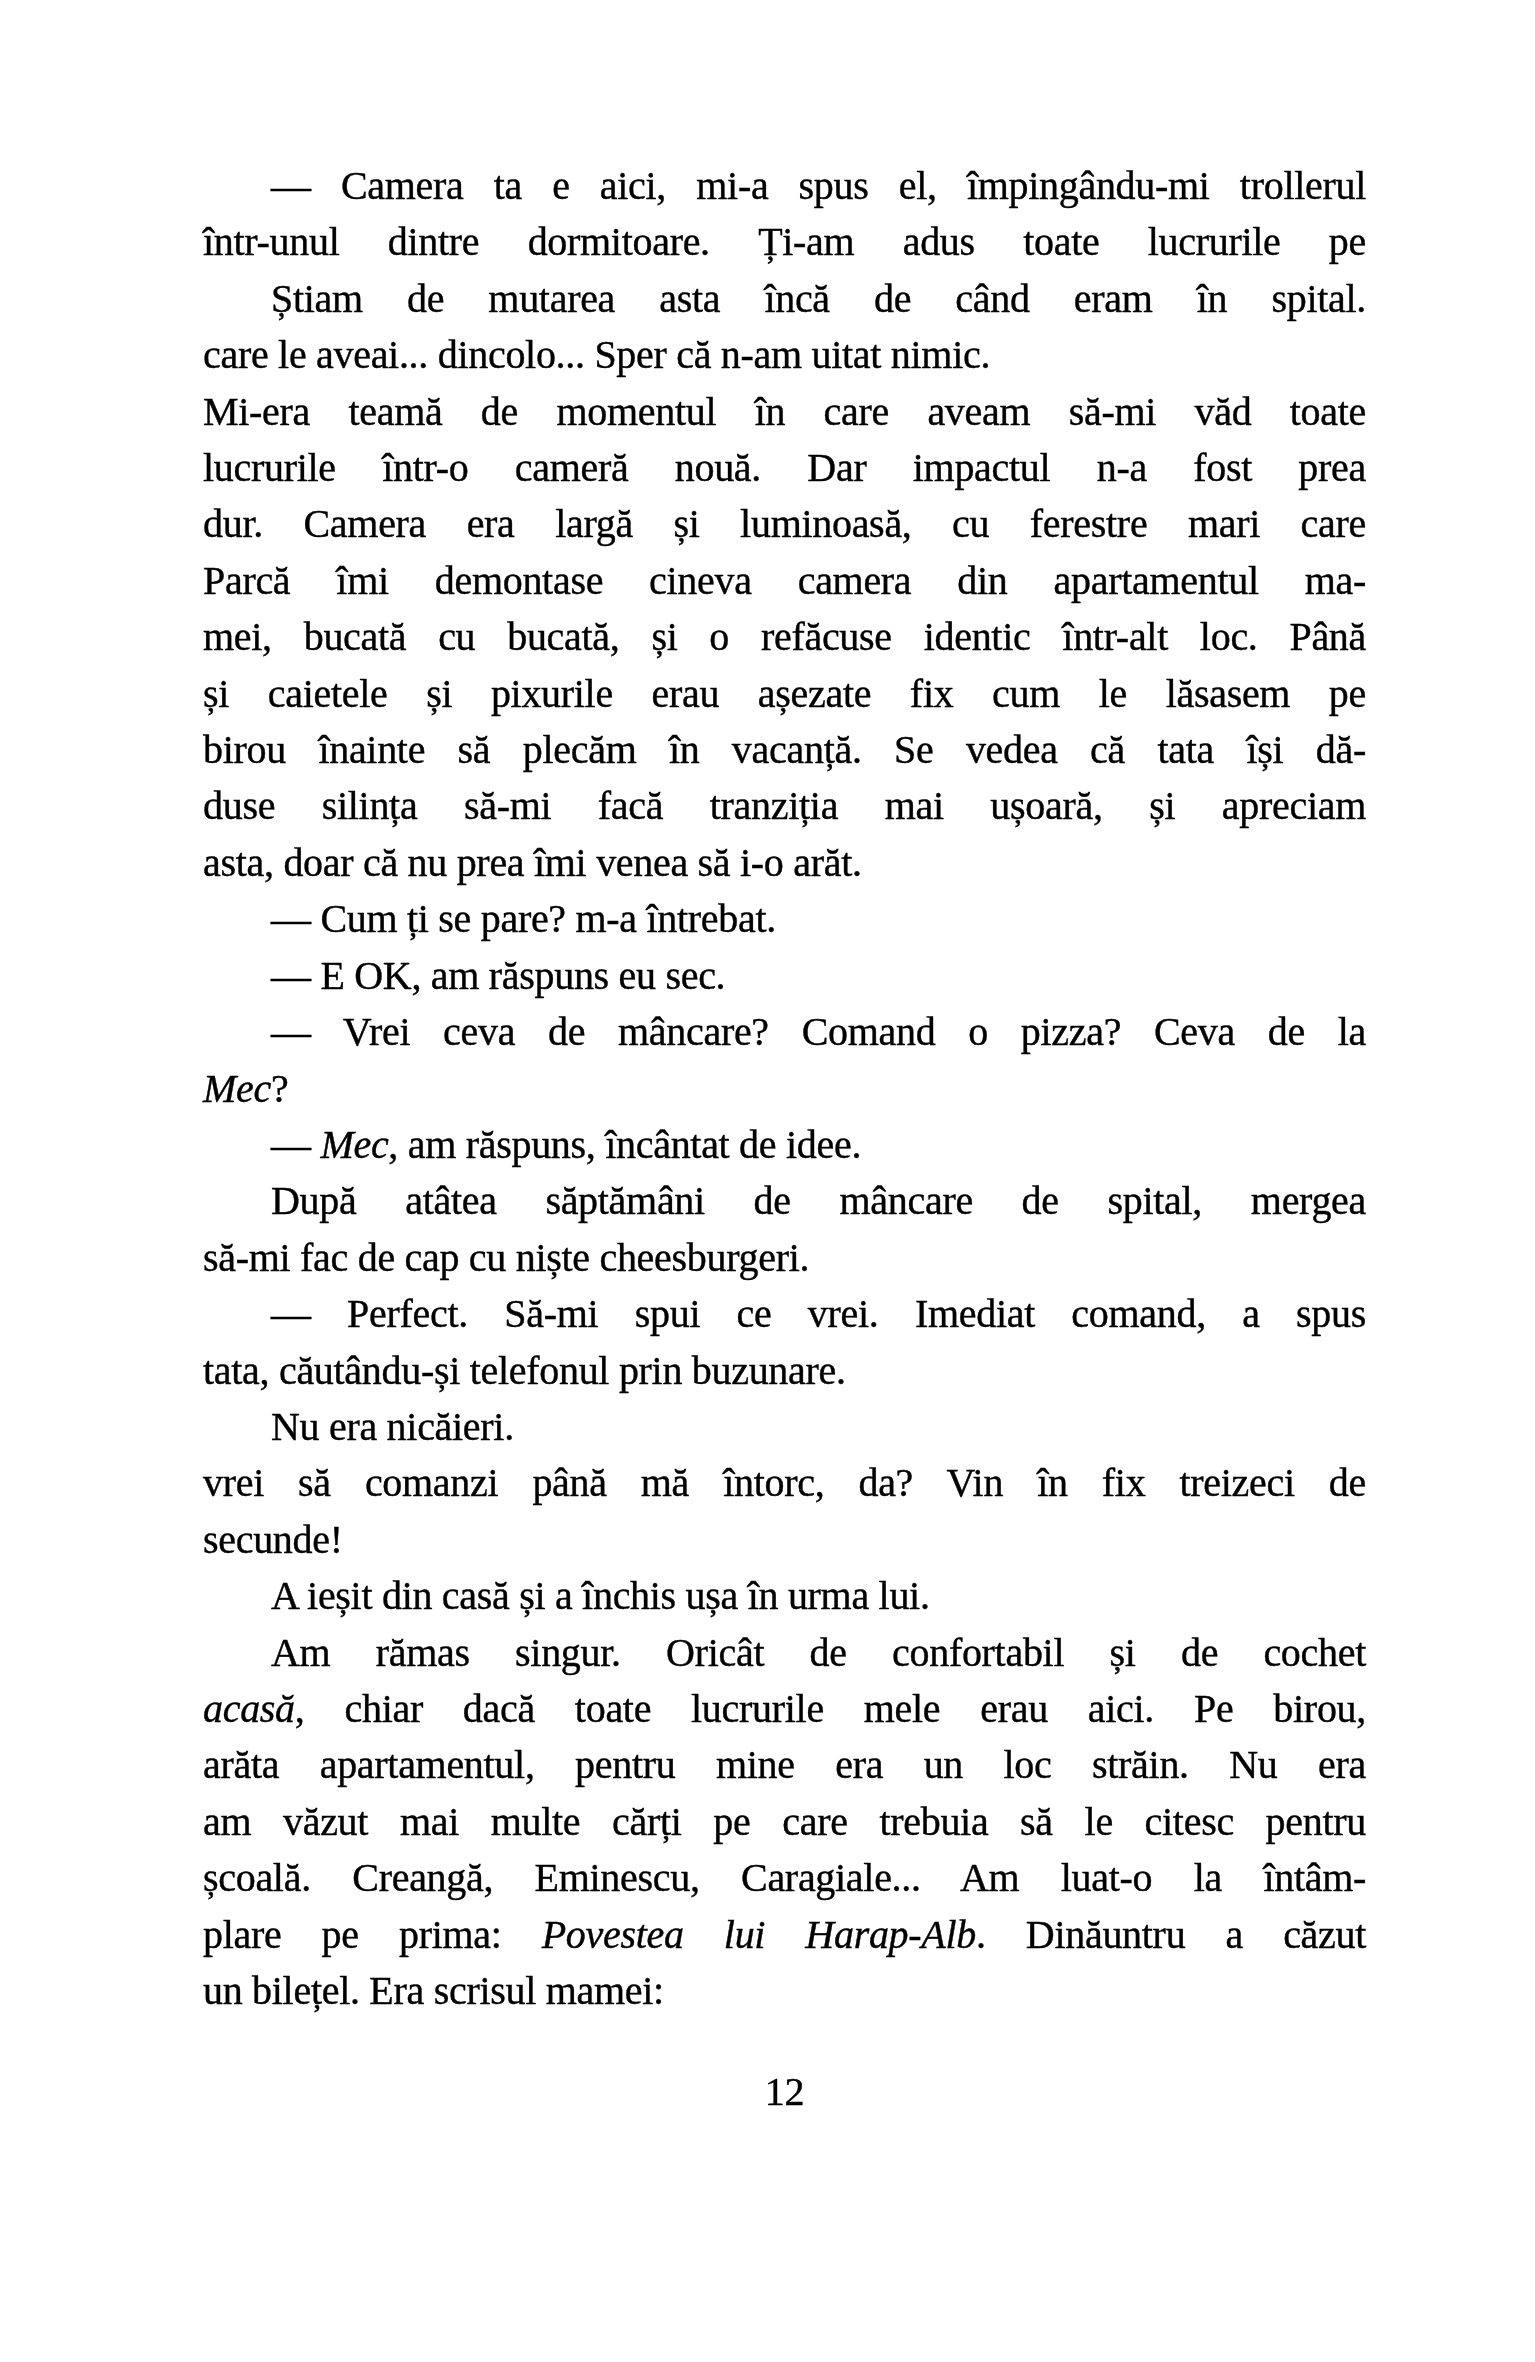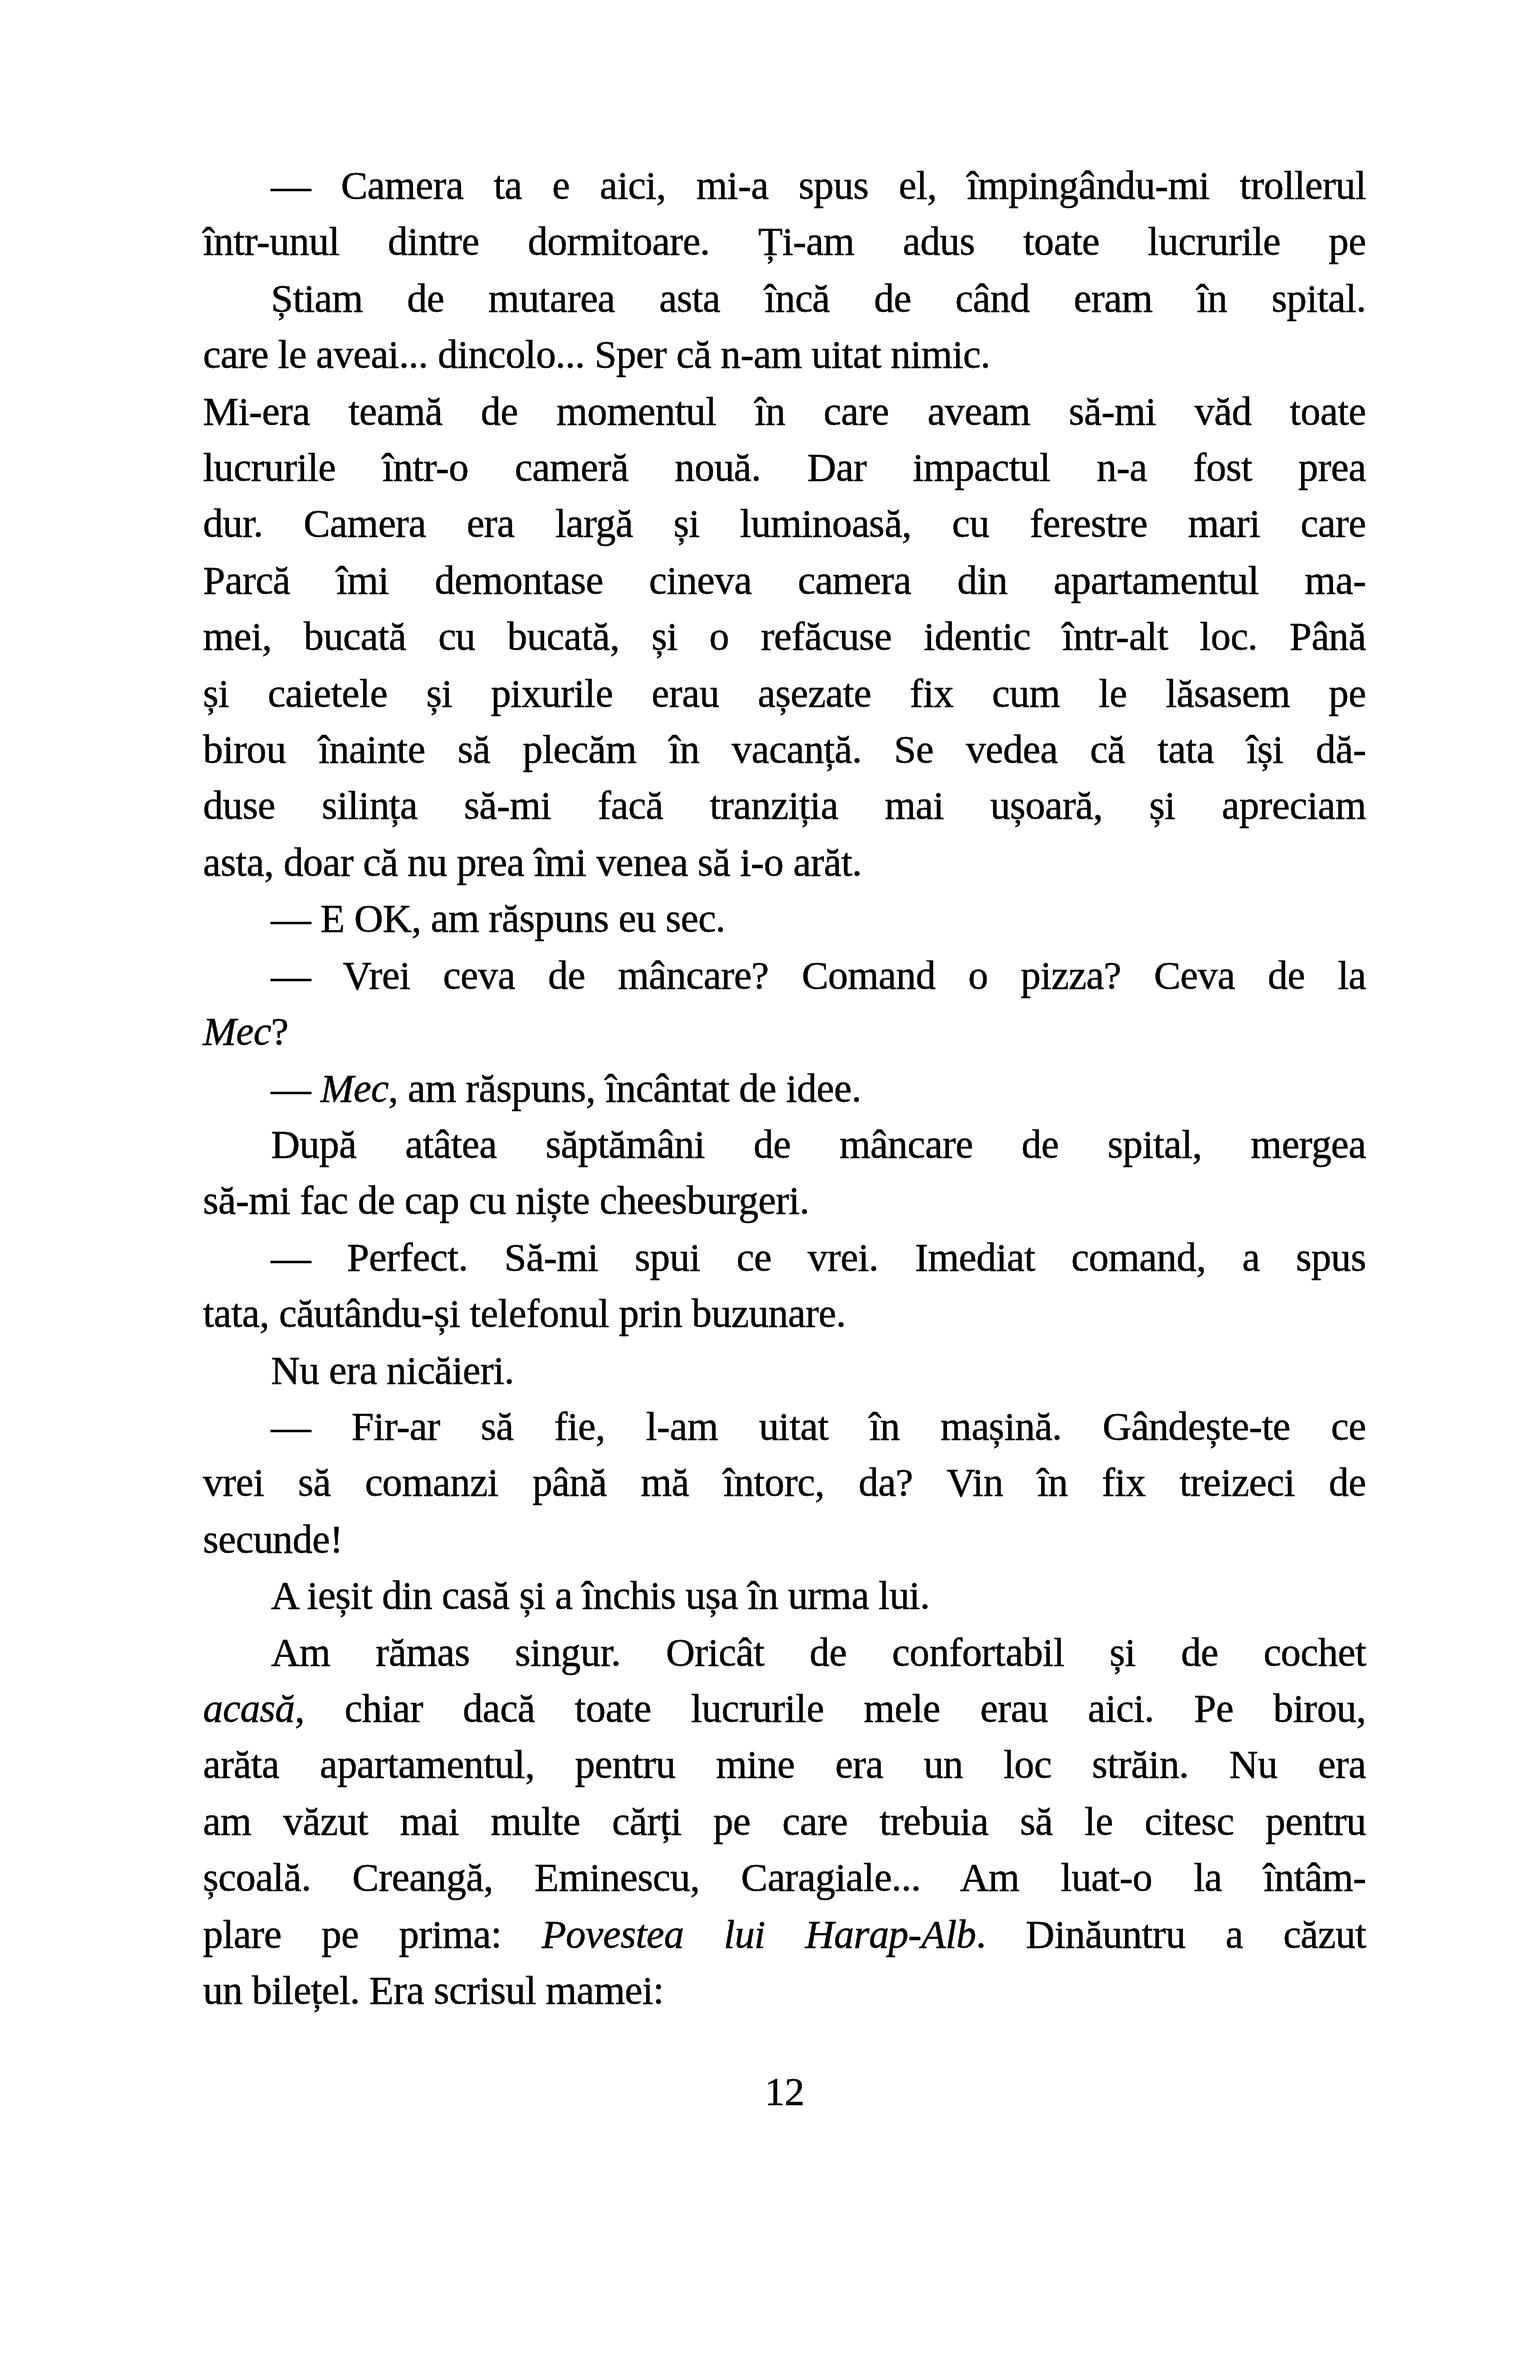--- a/index.html
+++ b/index.html
@@ -60,30 +60,30 @@
       <div class="line last"><span>care le aveai... dincolo... Sper că n-am uitat nimic.</span></div>
       <div class="line"><span>Mi-era teamă de momentul în care aveam să-mi văd toate</span></div>
       <div class="line"><span>lucrurile într-o cameră nouă. Dar impactul n-a fost prea</span></div>
       <div class="line"><span>dur. Camera era largă și luminoasă, cu ferestre mari care</span></div>
       <div class="line"><span>Parcă îmi demontase cineva camera din apartamentul ma-</span></div>
       <div class="line"><span>mei, bucată cu bucată, și o refăcuse identic într-alt loc. Până</span></div>
       <div class="line"><span>și caietele și pixurile erau așezate fix cum le lăsasem pe</span></div>
       <div class="line"><span>birou înainte să plecăm în vacanță. Se vedea că tata își dă-</span></div>
       <div class="line"><span>duse silința să-mi facă tranziția mai ușoară, și apreciam</span></div>
       <div class="line last"><span>asta, doar că nu prea îmi venea să i-o arăt.</span></div>
+      <div class="line indent last"><span>— Cum ți se pare? m-a întrebat.</span></div>
       <div class="line indent last"><span>— E OK, am răspuns eu sec.</span></div>
       <div class="line indent"><span>— Vrei ceva de mâncare? Comand o pizza? Ceva de la</span></div>
       <div class="line last"><em>Mec</em><span>?</span></div>
       <div class="line indent last"><span>— </span><em>Mec</em><span>, am răspuns, încântat de idee.</span></div>
       <div class="line indent"><span>După atâtea săptămâni de mâncare de spital, mergea</span></div>
       <div class="line last"><span>să-mi fac de cap cu niște cheesburgeri.</span></div>
       <div class="line indent"><span>— Perfect. Să-mi spui ce vrei. Imediat comand, a spus</span></div>
       <div class="line last"><span>tata, căutându-și telefonul prin buzunare.</span></div>
       <div class="line indent last"><span>Nu era nicăieri.</span></div>
-      <div class="line indent"><span>— Fir-ar să fie, l-am uitat în mașină. Gândește-te ce</span></div>
       <div class="line"><span>vrei să comanzi până mă întorc, da? Vin în fix treizeci de</span></div>
       <div class="line last"><span>secunde!</span></div>
       <div class="line indent last"><span>A ieșit din casă și a închis ușa în urma lui.</span></div>
       <div class="line indent"><span>Am rămas singur. Oricât de confortabil și de cochet</span></div>
       <div class="line"><em>acasă</em><span>, chiar dacă toate lucrurile mele erau aici. Pe birou,</span></div>
       <div class="line"><span>arăta apartamentul, pentru mine era un loc străin. Nu era</span></div>
       <div class="line"><span>am văzut mai multe cărți pe care trebuia să le citesc pentru</span></div>
       <div class="line"><span>școală. Creangă, Eminescu, Caragiale... Am luat-o la întâm-</span></div>
       <div class="line"><span>plare pe prima: </span><em>Povestea lui Harap-Alb</em><span>. Dinăuntru a căzut</span></div>
       <div class="line last"><span>un bilețel. Era scrisul mamei:</span></div>

